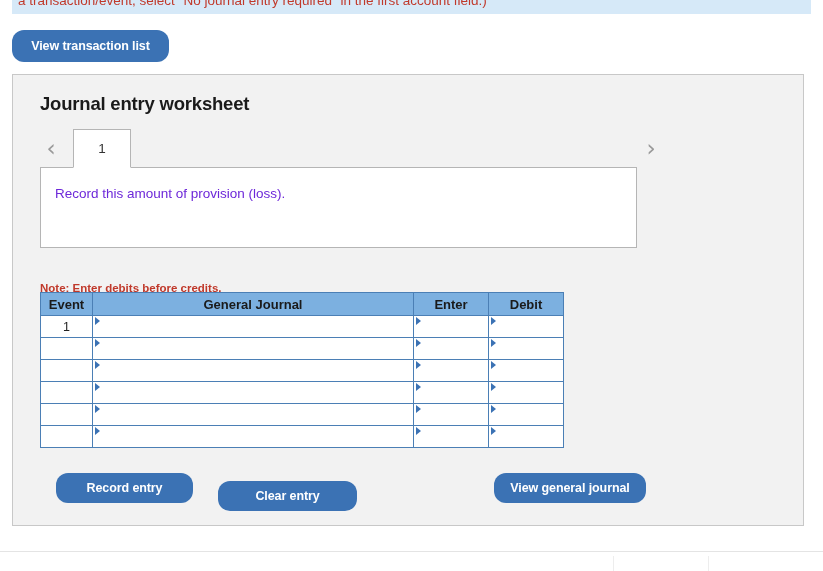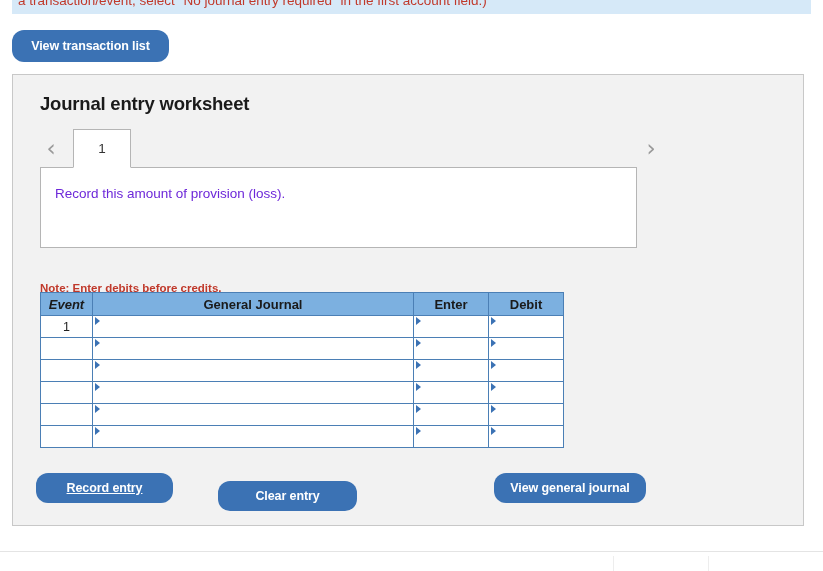--- a/index.html
+++ b/index.html
@@ -168,21 +168,21 @@
     padding: 0;
     text-align: center;
   }
   .jtable td {
     border: 1px solid #4b7fb5;
     background: #ffffff;
     height: 21px;
     padding: 0;
     position: relative;
   }
-  .col-event   { width: 51px; font-style: italic; }
+  .col-event   { width: 51px; }
   .col-journal { width: 320px; }
   .col-debit   { width: 74px; }
   .col-credit  { width: 74px; }
   .ev-cell {
     text-align: center;
     font-size: 12.5px;
     color: #222222;
     background: #ffffff;
   }
   .ev-cell.blank { background: #ffffff; }
@@ -194,25 +194,24 @@
     width: 0;
     height: 0;
     border-left: 5px solid #3b72b4;
     border-top: 4px solid transparent;
     border-bottom: 4px solid transparent;
   }
 
   
   .btn-record {
     position: absolute;
-    left: 23px;
+    left: 43px;
     top: 398px;
     width: 137px;
     height: 30px;
-    text-decoration: underline;
   }
   .btn-clear {
     position: absolute;
     left: 205px;
     top: 398px;
     width: 139px;
     height: 30px;
     margin-top: 8px;
   }
   .btn-viewjournal {

